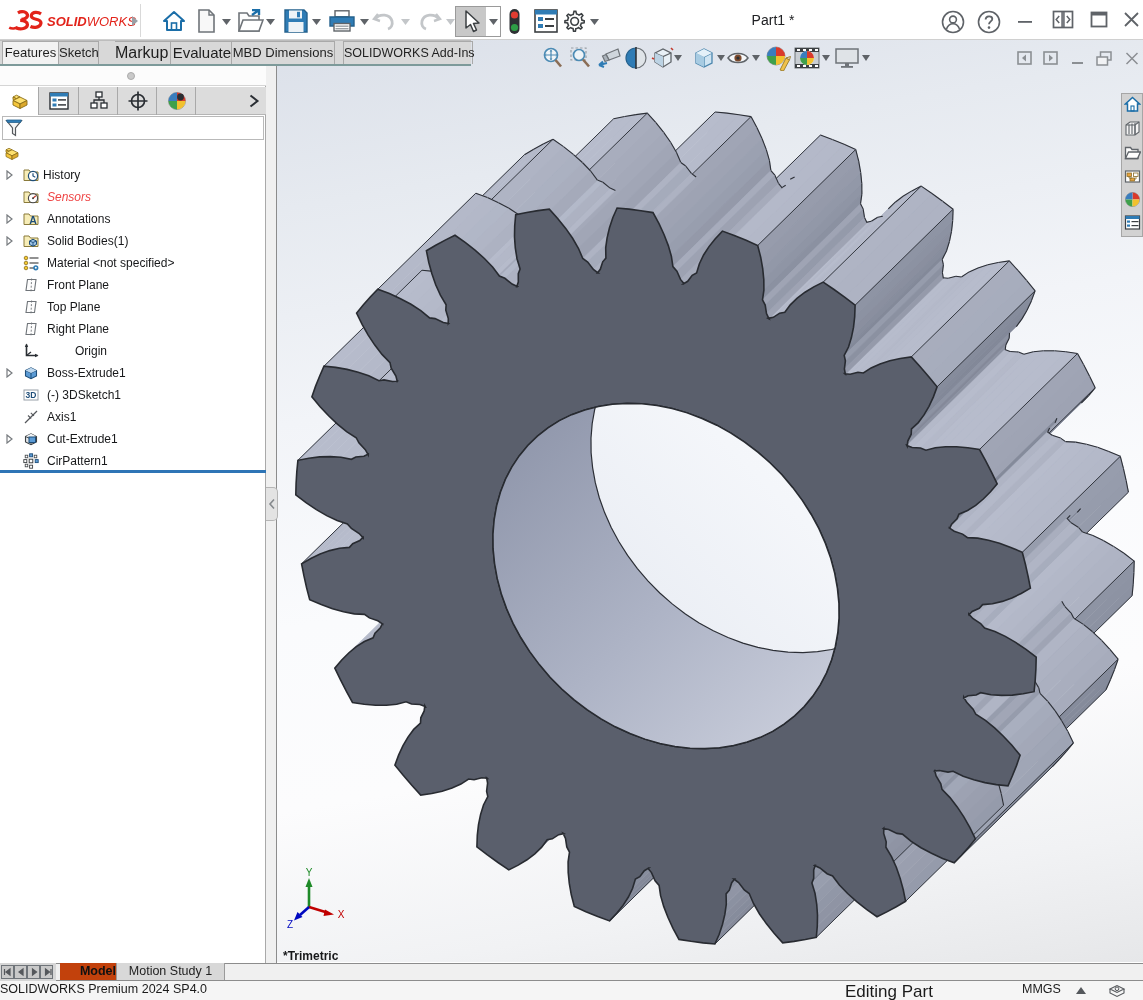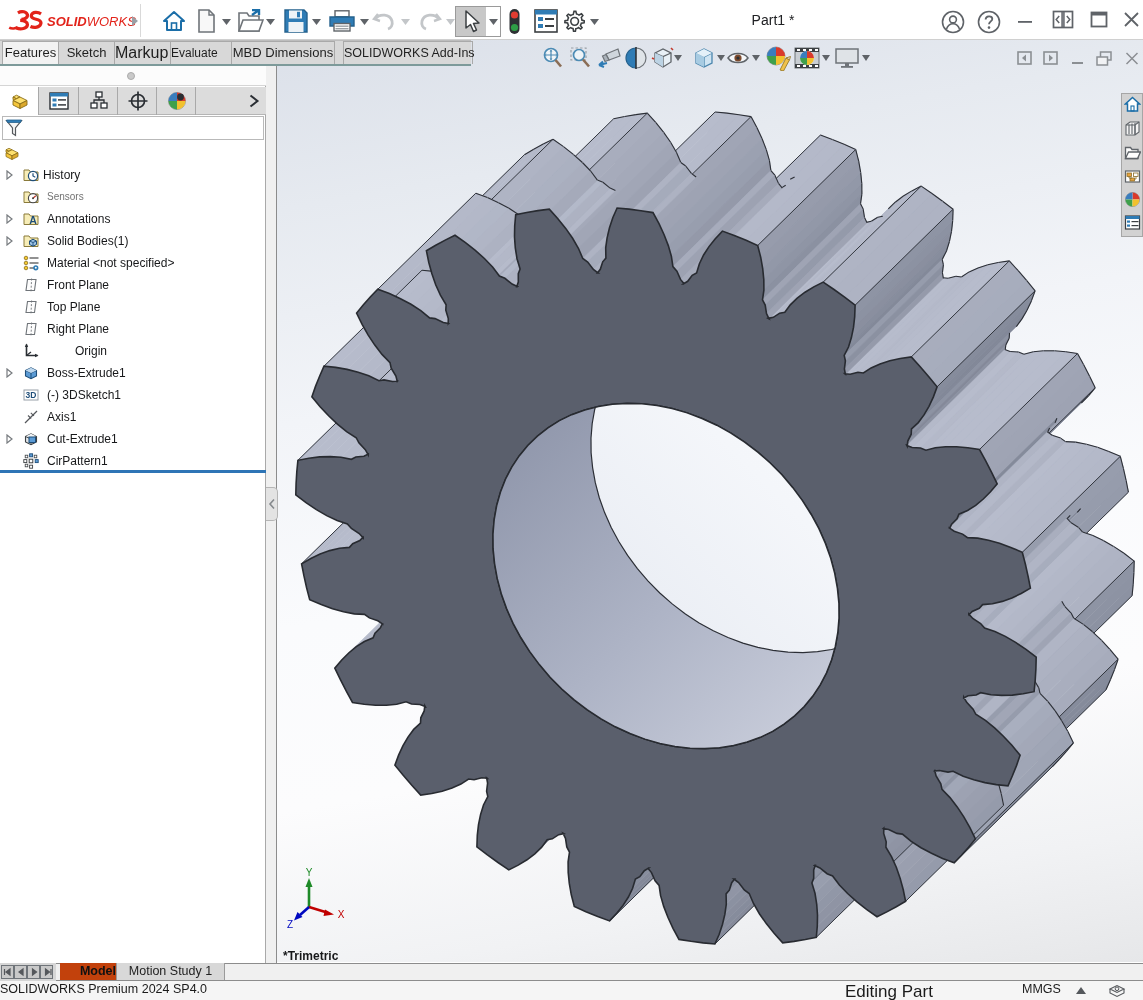--- a/index.html
+++ b/index.html
@@ -150,26 +150,26 @@
   <rect x="1.5" y="1.5" width="15" height="3" fill="#5f6368"></rect>
 </svg>
 <svg class="abs" style="left:1123px;top:11px" width="17" height="17" viewBox="0 0 17 17">
   <path d="M2 2 L15 15 M15 2 L2 15" stroke="#5f6368" stroke-width="1.8"></path>
 </svg>
 
 <div class="abs" style="left:0;top:40px;width:471px;height:24px;background:#d8d8d8;border-top:1px solid #bdbdbd;"></div>
 <div class="abs" style="left:0;top:64px;width:471px;height:2px;background:#7d9a9a;"></div>
 <div class="abs" style="left:2px;top:41px;width:57px;height:23px;background:#f2f2f2;border:1px solid #a9a9a9;border-bottom:none;
  font-size:13px;color:#1f1f1f;text-align:center;line-height:22px;">Features</div>
-<div class="abs" style="left:59px;top:41px;width:56px;height:23px;border:1px solid #a9a9a9;border-left:none;border-bottom:none;
+<div class="abs" style="left:59px;top:41px;width:40px;height:23px;border:1px solid #a9a9a9;border-left:none;border-bottom:none;
  font-size:13px;color:#1f1f1f;text-align:center;line-height:22px;">Sketch</div>
 <div class="abs" style="left:115px;top:41px;width:56px;height:23px;border:1px solid #a9a9a9;border-left:none;border-bottom:none;
  font-size:16px;color:#1f1f1f;text-align:left;line-height:22px;">Markup</div>
 <div class="abs" style="left:171px;top:41px;width:61px;height:23px;border:1px solid #a9a9a9;border-left:none;border-bottom:none;
- font-size:12px;color:#1f1f1f;text-align:left;line-height:22px;">Evaluate</div>
+ font-size:15px;color:#1f1f1f;text-align:right;line-height:22px;">Evaluate</div>
 <div class="abs" style="left:232px;top:41px;width:103px;height:23px;border:1px solid #a9a9a9;border-left:none;border-bottom:none;
  font-size:13px;color:#1f1f1f;text-align:center;line-height:22px;">MBD Dimensions</div>
 <div class="abs" style="left:343px;top:41px;width:130px;height:23px;border:1px solid #a9a9a9;border-bottom:none;
  font-size:12.5px;color:#1f1f1f;text-align:center;line-height:22px;white-space:nowrap;">SOLIDWORKS Add-Ins</div>
 
 <svg class="abs" style="left:541px;top:46px" width="24" height="24" viewBox="0 0 24 24">
   <circle cx="10" cy="9" r="6.5" fill="#f2f5f8" stroke="#4c8bb4" stroke-width="1.7"></circle>
   <path d="M10 4.5 L10 13.5 M5.5 9 L14.5 9" stroke="#4c8bb4" stroke-width="1.2"></path>
   <path d="M10 3.6 L8.6 5.4 L11.4 5.4 Z M10 14.4 L8.6 12.6 L11.4 12.6 Z M3.6 9 L5.4 7.6 L5.4 10.4 Z M16.4 9 L14.6 7.6 L14.6 10.4 Z" fill="#4c8bb4"></path>
   <path d="M14.5 14 L20 20.5" stroke="#8a6d55" stroke-width="2.6"></path>
@@ -946,21 +946,21 @@
       <circle cx="10" cy="9" r="4.6" fill="#fff" stroke="#1f4e79" stroke-width="1.2"></circle>
       <path d="M10 6.2 L10 9 L12.3 10.2" fill="none" stroke="#1f4e79" stroke-width="1.2"></path>
     </svg>
 <div style="position:absolute;left:43px;top:24px;height:22px;line-height:22px;font-size:12px;color:#17181a;white-space:nowrap;">History</div>
 <svg style="position:absolute;left:23px;top:49px" width="16" height="16" viewBox="0 0 16 16">
       <path d="M1 13.5 L1 3 L6 3 L7.5 5 L15 5 L15 13.5 Z" fill="#f7edb7" stroke="#8a7a3a" stroke-width="1"></path>
       <circle cx="10" cy="9.2" r="4.6" fill="#fff" stroke="#444" stroke-width="1.1"></circle>
       <path d="M10 9.2 L12.8 6.8" stroke="#c0392b" stroke-width="1.2"></path>
       <circle cx="10" cy="9.2" r="1" fill="#444"></circle>
     </svg>
-<div style="position:absolute;left:47px;top:46px;height:22px;line-height:22px;font-size:10px;color:#737373;white-space:nowrap;">Sensors</div>
+<div style="position:absolute;left:47px;top:46px;height:22px;line-height:22px;font-size:12px;color:#ef4444;white-space:nowrap;font-style:italic;">Sensors</div>
 <svg style="position:absolute;left:6px;top:74px" width="7" height="10" viewBox="0 0 7 10">
       <path d="M1 1 L6 5 L1 9 Z" fill="none" stroke="#777b7f" stroke-width="1.2"></path>
     </svg>
 <svg style="position:absolute;left:23px;top:71px" width="16" height="16" viewBox="0 0 16 16">
       <path d="M1 13.5 L1 3 L6 3 L7.5 5 L15 5 L15 13.5 Z" fill="#f7edb7" stroke="#8a7a3a" stroke-width="1"></path>
       <text x="10" y="13" font-size="10.5" font-weight="bold" fill="#1f4e79" text-anchor="middle" font-family="Liberation Sans">A</text>
     </svg>
 <div style="position:absolute;left:47px;top:68px;height:22px;line-height:22px;font-size:12px;color:#17181a;white-space:nowrap;">Annotations</div>
 <svg style="position:absolute;left:6px;top:96px" width="7" height="10" viewBox="0 0 7 10">
       <path d="M1 1 L6 5 L1 9 Z" fill="none" stroke="#777b7f" stroke-width="1.2"></path>

